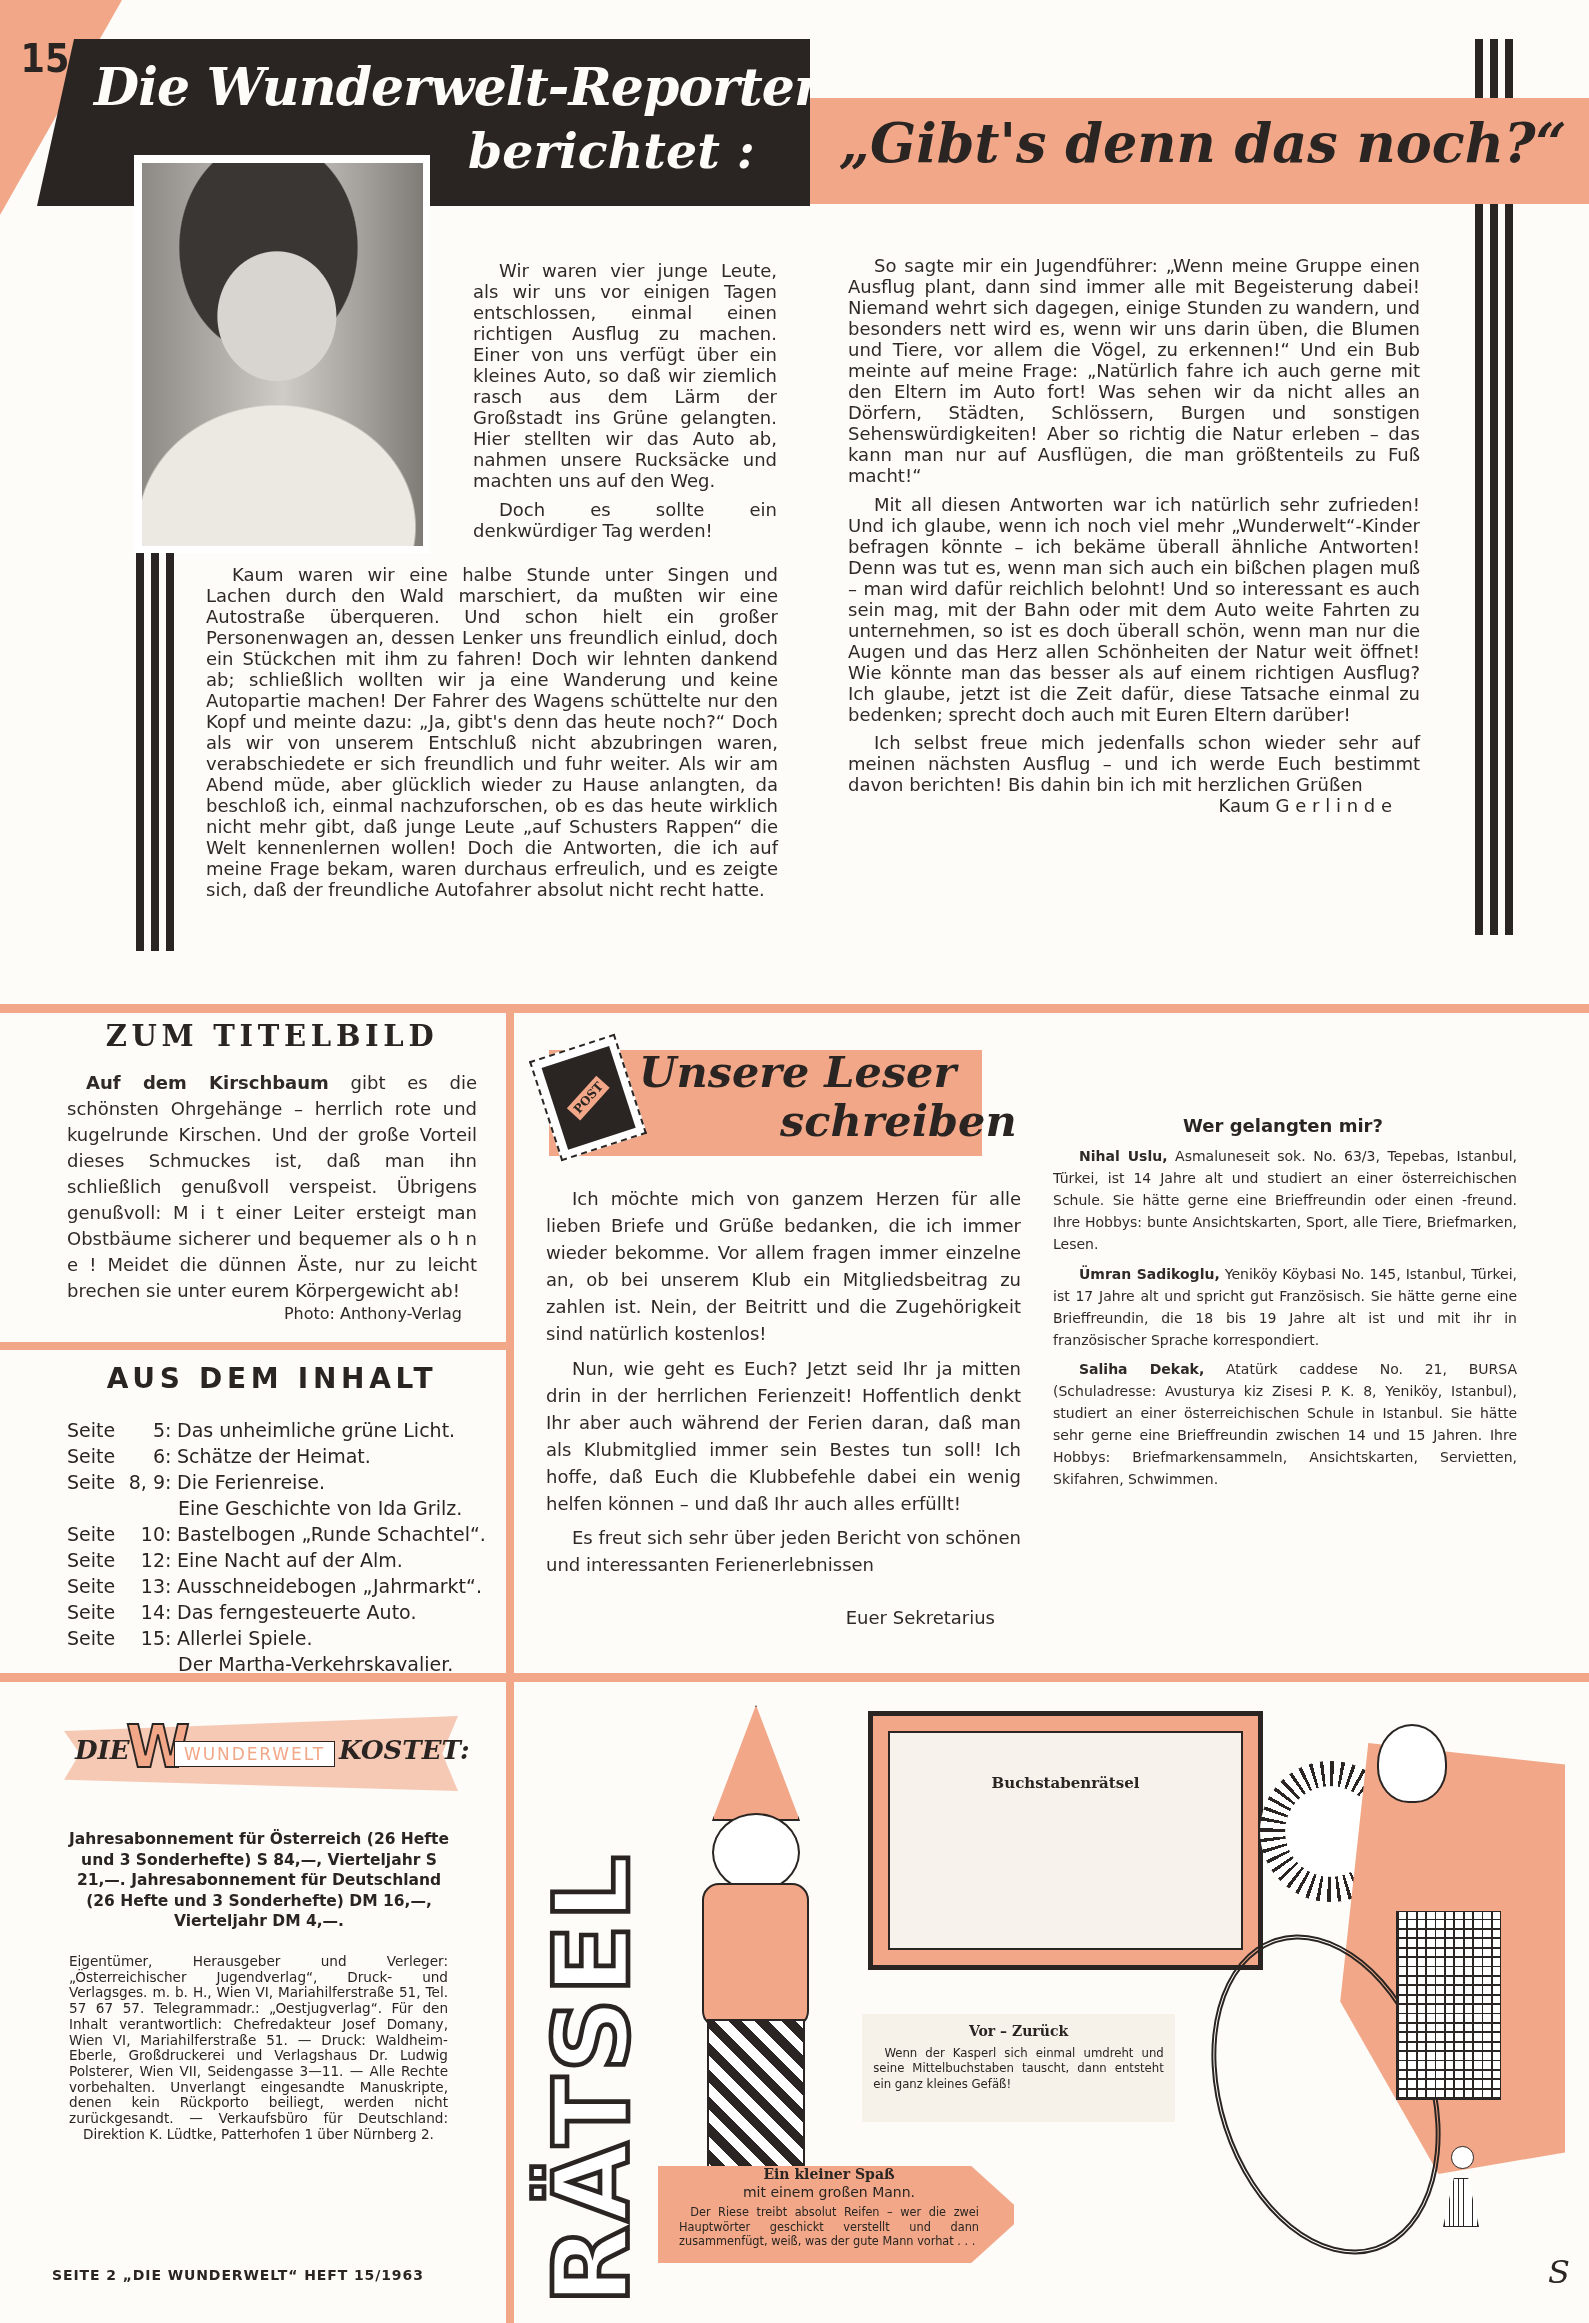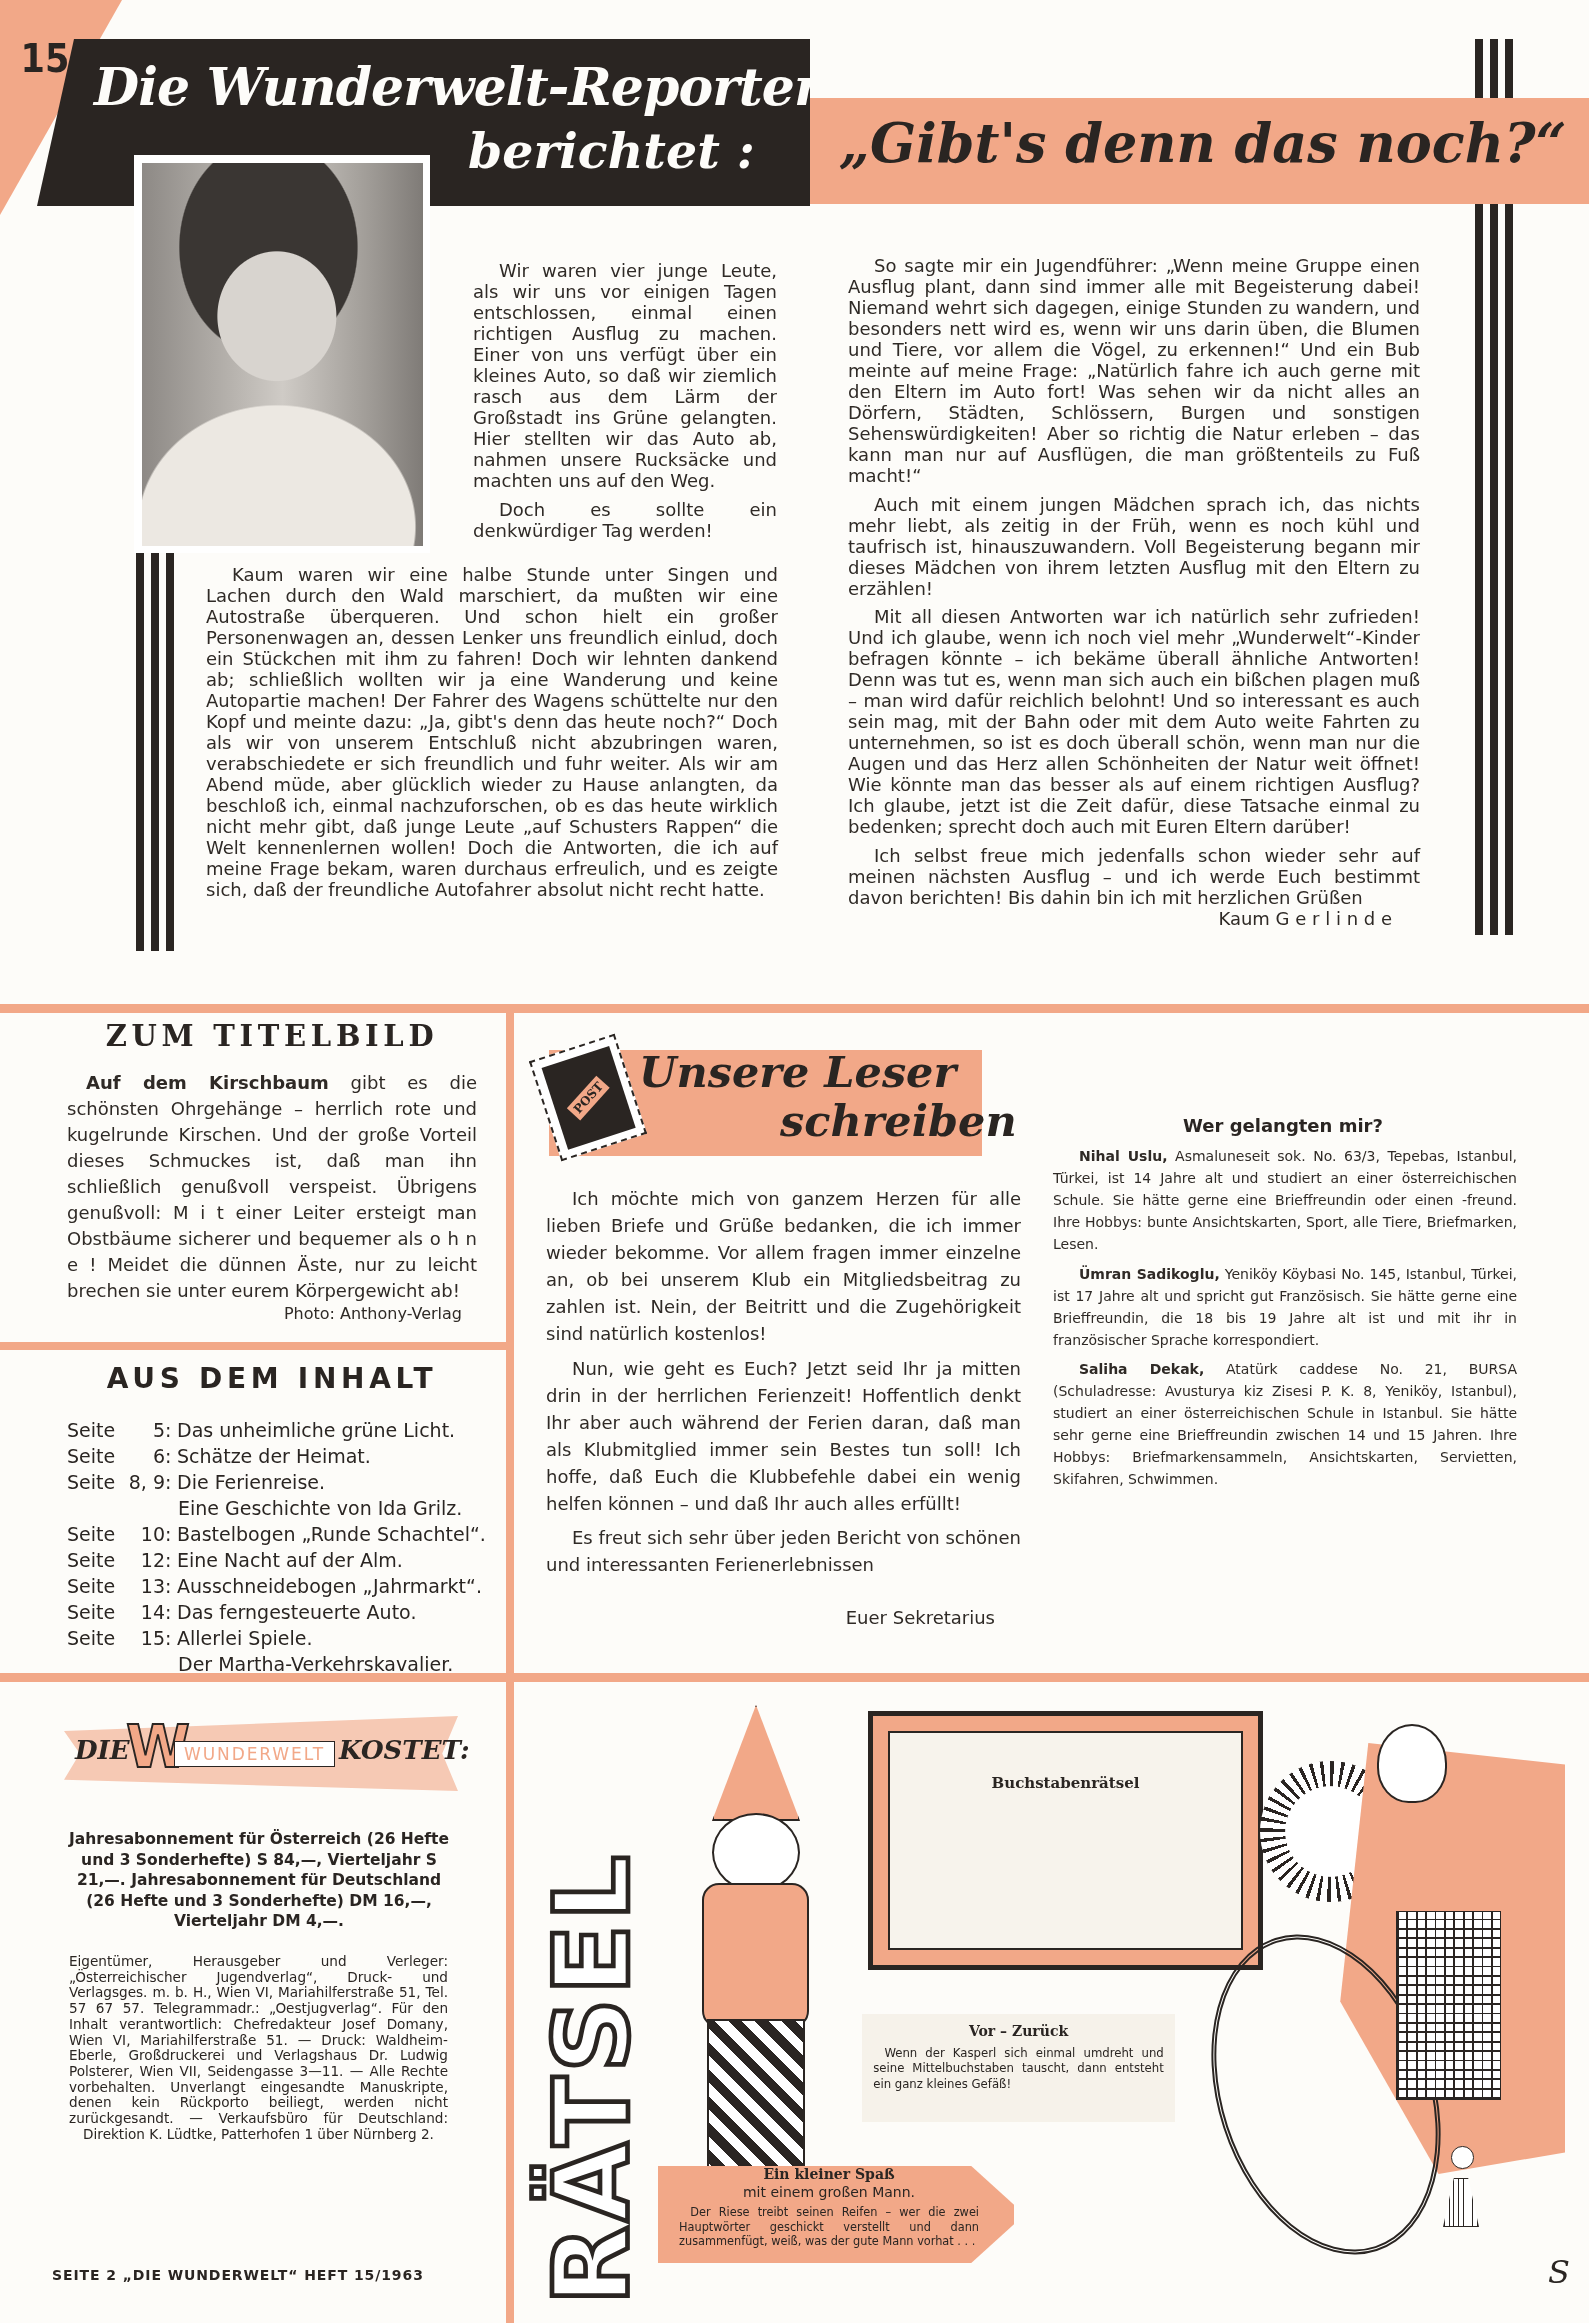--- a/index.html
+++ b/index.html
@@ -51,21 +51,20 @@
     <span></span>
     <span></span>
     <span></span>
   </div>
 <div class="abs txt" style="left:206px;top:564px;width:572px;">
   <p>Kaum waren wir eine halbe Stunde unter Singen und Lachen durch den Wald marschiert, da mußten wir eine Autostraße überqueren. Und schon hielt ein großer Personenwagen an, dessen Lenker uns freundlich einlud, doch ein Stückchen mit ihm zu fahren! Doch wir lehnten dankend ab; schließlich wollten wir ja eine Wanderung und keine Autopartie machen! Der Fahrer des Wagens schüttelte nur den Kopf und meinte dazu: „Ja, gibt's denn das heute noch?“ Doch als wir von unserem Entschluß nicht abzubringen waren, verabschiedete er sich freundlich und fuhr weiter. Als wir am Abend müde, aber glücklich wieder zu Hause anlangten, da beschloß ich, einmal nachzuforschen, ob es das heute wirklich nicht mehr gibt, daß junge Leute „auf Schusters Rappen“ die Welt kennenlernen wollen! Doch die Antworten, die ich auf meine Frage bekam, waren durchaus erfreulich, und es zeigte sich, daß der freundliche Autofahrer absolut nicht recht hatte.</p>
 </div>
 
 <div class="abs txt" style="left:848px;top:255px;width:572px;">
   <p>So sagte mir ein Jugendführer: „Wenn meine Gruppe einen Ausflug plant, dann sind immer alle mit Begeisterung dabei! Niemand wehrt sich dagegen, einige Stunden zu wandern, und besonders nett wird es, wenn wir uns darin üben, die Blumen und Tiere, vor allem die Vögel, zu erkennen!“ Und ein Bub meinte auf meine Frage: „Natürlich fahre ich auch gerne mit den Eltern im Auto fort! Was sehen wir da nicht alles an Dörfern, Städten, Schlössern, Burgen und sonstigen Sehenswürdigkeiten! Aber so richtig die Natur erleben – das kann man nur auf Ausflügen, die man größtenteils zu Fuß macht!“</p>
-  <p>Auch mit einem jungen Mädchen sprach ich, das nichts mehr liebt, als zeitig in der Früh, wenn es noch kühl und taufrisch ist, hinauszuwandern. Voll Begeisterung begann mir dieses Mädchen von ihrem letzten Ausflug mit den Eltern zu erzählen!</p>
   <p>Mit all diesen Antworten war ich natürlich sehr zufrieden! Und ich glaube, wenn ich noch viel mehr „Wunderwelt“-Kinder befragen könnte – ich bekäme überall ähnliche Antworten! Denn was tut es, wenn man sich auch ein bißchen plagen muß – man wird dafür reichlich belohnt! Und so interessant es auch sein mag, mit der Bahn oder mit dem Auto weite Fahrten zu unternehmen, so ist es doch überall schön, wenn man nur die Augen und das Herz allen Schönheiten der Natur weit öffnet! Wie könnte man das besser als auf einem richtigen Ausflug? Ich glaube, jetzt ist die Zeit dafür, diese Tatsache einmal zu bedenken; sprecht doch auch mit Euren Eltern darüber!</p>
   <p style="margin-bottom:0">Ich selbst freue mich jedenfalls schon wieder sehr auf meinen nächsten Ausflug – und ich werde Euch bestimmt davon berichten! Bis dahin bin ich mit herzlichen Grüßen</p>
   <div style="text-align:right;padding-right:28px;">Kaum G e r l i n d e</div>
 </div>
 
 <div class="hrule" style="left:0;top:1004px;width:1589px;height:9.4px;"></div>
 <div class="vrule" style="left:506px;top:1004px;width:7.5px;height:1319px;"></div>
 <div class="hrule" style="left:0;top:1342px;width:513px;height:8.4px;"></div>
 <div class="hrule" style="left:0;top:1673px;width:1589px;height:9.4px;"></div>
 
@@ -183,21 +182,21 @@
 
 <div class="abs" style="left:862px;top:2014px;width:313px;height:108px;background:#f6f2ea;padding:9.4px 11.2px;box-sizing:border-box;">
   <div class="center" style="font-family:'DejaVu Serif',serif;font-weight:bold;font-size:14px;color:#2a2522;margin-bottom:5.6px;">Vor – Zurück</div>
   <div style="font-family:'DejaVu Sans Condensed','DejaVu Sans',sans-serif;font-size:13px;line-height:15.5px;text-align:justify;color:#2a2522;text-indent:11.2px;">Wenn der Kasperl sich einmal umdreht und seine Mittelbuchstaben tauscht, dann entsteht ein ganz kleines Gefäß!</div>
 </div>
 
 <div class="abs salmon" style="left:658px;top:2166px;width:356px;height:97px;clip-path:polygon(0 0,88% 0,100% 40%,100% 60%,88% 100%,0 100%);"></div>
 <div class="abs" style="left:679px;top:2166px;width:300px;">
   <div class="center" style="font-family:'DejaVu Serif',serif;font-weight:bold;font-size:14px;color:#2a2522;">Ein kleiner Spaß</div>
   <div class="center" style="font-family:'DejaVu Sans',sans-serif;font-size:14px;color:#2a2522;margin:1.9px 0 5.6px;">mit einem großen Mann.</div>
-  <div style="font-family:'DejaVu Sans Condensed','DejaVu Sans',sans-serif;font-size:12.6px;line-height:14.5px;text-align:justify;color:#2a2522;text-indent:11.2px;">Der Riese treibt seinen Reifen – wer die zwei Hauptwörter geschickt verstellt und dann zusammenfügt, weiß, was der gute Mann vorhat . . .</div>
+  <div style="font-family:'DejaVu Sans Condensed','DejaVu Sans',sans-serif;font-size:12.6px;line-height:14.5px;text-align:justify;color:#2a2522;text-indent:11.2px;">Der Riese treibt absolut Reifen – wer die zwei Hauptwörter geschickt verstellt und dann zusammenfügt, weiß, was der gute Mann vorhat . . .</div>
 </div>
 
 <div class="abs" style="left:1443px;top:2146px;width:37px;height:122px;">
   <div style="width:20.6px;height:20.6px;border:1.9px solid #2a2522;border-radius:50%;margin-left:8.4px;background:#fff;"></div>
   <div style="width:34px;height:47px;margin-top:9.4px;border:1.9px solid #2a2522;background:repeating-linear-gradient(90deg,#2a2522 0 0.9px,#fff 0.9px 4.7px);clip-path:polygon(30% 0,70% 0,100% 100%,0 100%);"></div>
 </div>
 
 <div class="abs" style="left:1548px;top:2253px;font-family:'DejaVu Serif',serif;font-style:italic;font-size:32px;color:#2a2522;">S</div>
 
 

